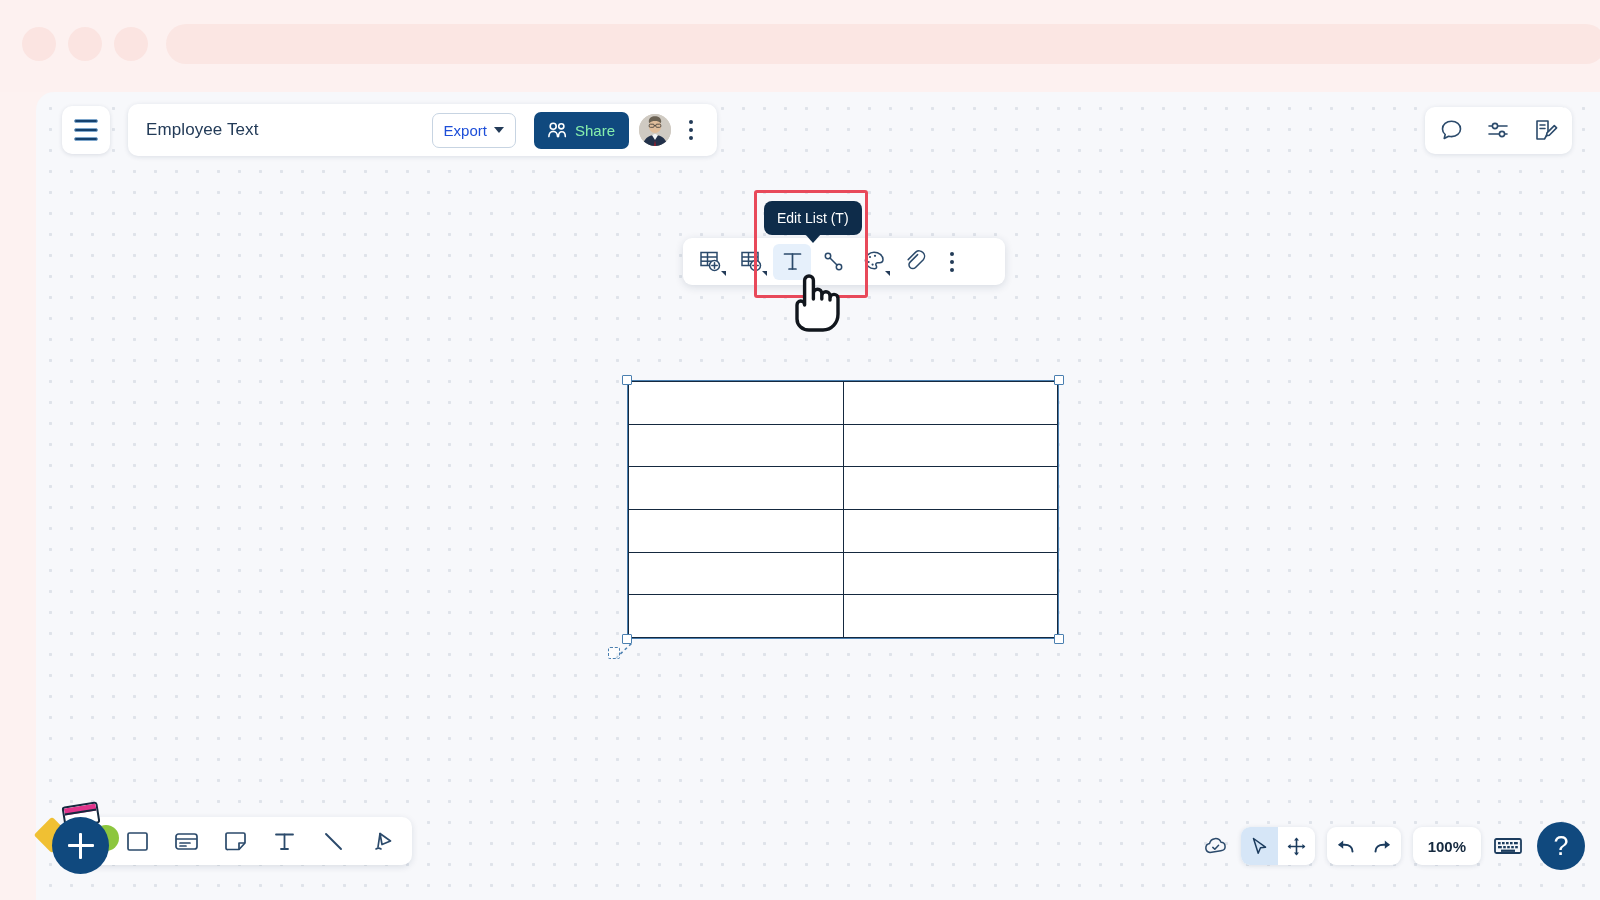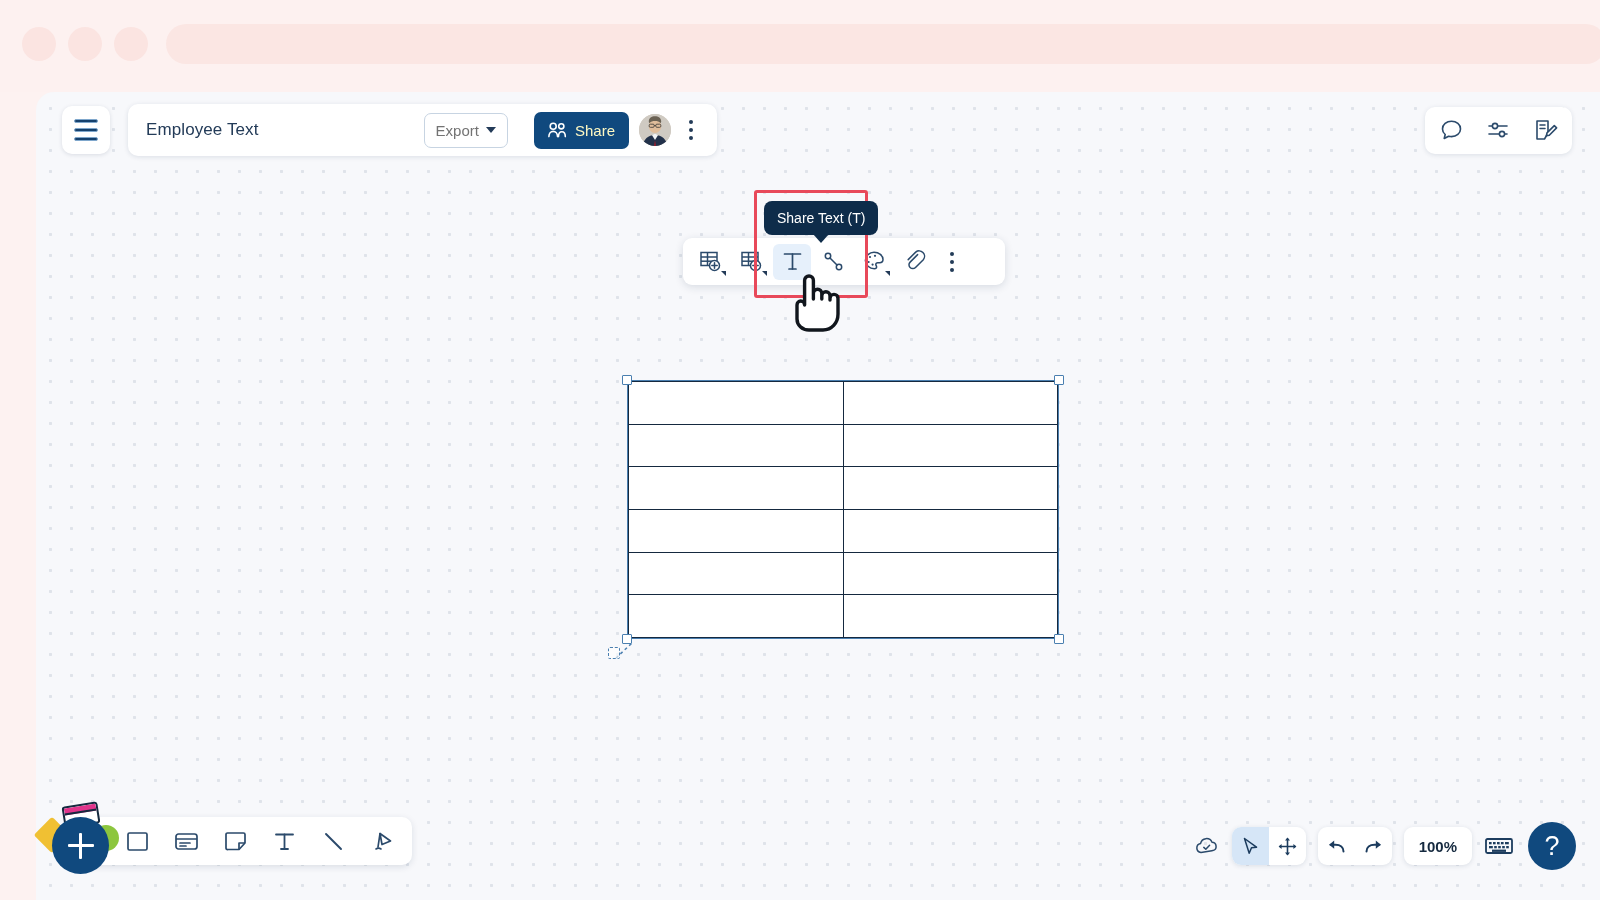--- a/index.html
+++ b/index.html
@@ -90,35 +90,35 @@
     letter-spacing: .1px;
   }
   .export-btn {
     height: 35px;
     border: 1px solid #c7d4e2;
     border-radius: 7px;
     background: #fff;
     padding: 0 11px;
     display: flex; align-items: center; gap: 7px;
     font-size: 15px;
-    color: #737373;
+    color: #1d4ed8;
     cursor: pointer;
     font-family: "Liberation Sans", sans-serif;
   }
   .caret-down {
     width: 0; height: 0;
     border-left: 5px solid transparent;
     border-right: 5px solid transparent;
     border-top: 6px solid #233b58;
   }
   .share-btn {
     height: 37px;
-    margin-left: 26px;
+    margin-left: 18px;
     background: #10497e;
-    color: #fef9c3;
+    color: #86efac;
     border: none;
     border-radius: 7px;
     padding: 0 14px;
     display: flex; align-items: center; gap: 8px;
     font-size: 15px;
     cursor: pointer;
     font-family: "Liberation Sans", sans-serif;
   }
   .avatar {
     width: 32px; height: 32px;
@@ -339,21 +339,21 @@
     z-index: 3;
   }
   .deco-card .stripe {
     height: 7px; background: #e0348b;
     border-bottom: 2px solid #15293f;
   }
 
   
   .br-controls {
     position: absolute;
-    right: 24px; bottom: 30px;
+    right: 15px; bottom: 30px;
     display: flex;
     align-items: center;
     gap: 12px;
   }
   .br-group {
     background: #fff;
     border-radius: 9px;
     box-shadow: 0 1px 5px rgba(20,40,70,.12);
     display: flex;
     align-items: center;
@@ -532,21 +532,21 @@
 
   <div class="tb-kebab">
     <i></i>
     <i></i>
     <i></i>
   </div>
 </div>
 
 <div class="highlight-rect"></div>
 
-<div class="tooltip">Share Text (T)</div>
+<div class="tooltip">Edit List (T)</div>
 
 <div class="hand-cursor">
   <svg width="58" height="62" viewBox="0 0 58 62">
     <path d="M20 58c-7 0-12-5-12-11V33c0-2.2 1.7-4 3.8-4s3.8 1.8 3.8 4v-5.5V8.5C15.6 5.9 17.6 4 20 4s4.4 1.9 4.4 4.5V27V21.5c0-2.4 1.9-4.3 4.2-4.3s4.2 1.9 4.2 4.3V27v-3.2c0-2.3 1.8-4.1 4.1-4.1s4.1 1.8 4.1 4.1V28v-1.6c0-2.2 1.8-4 4-4s4 1.8 4 4V42c0 9-6.4 16-15 16z" fill="#fff" stroke="#11161d" stroke-width="3.4" stroke-linejoin="round"></path>
   </svg>
 </div>
 
 <div class="table-shape">
   <table>
     <tbody>

